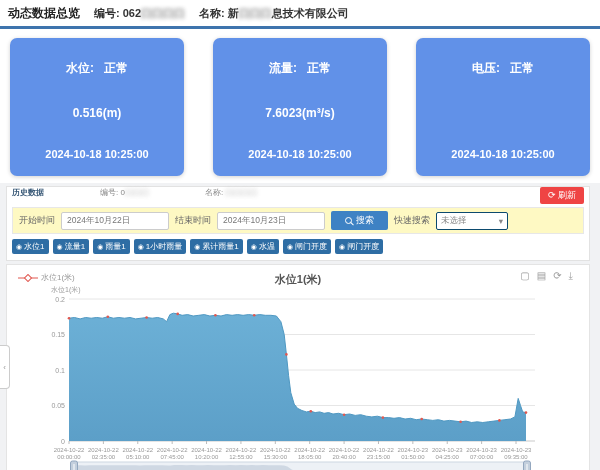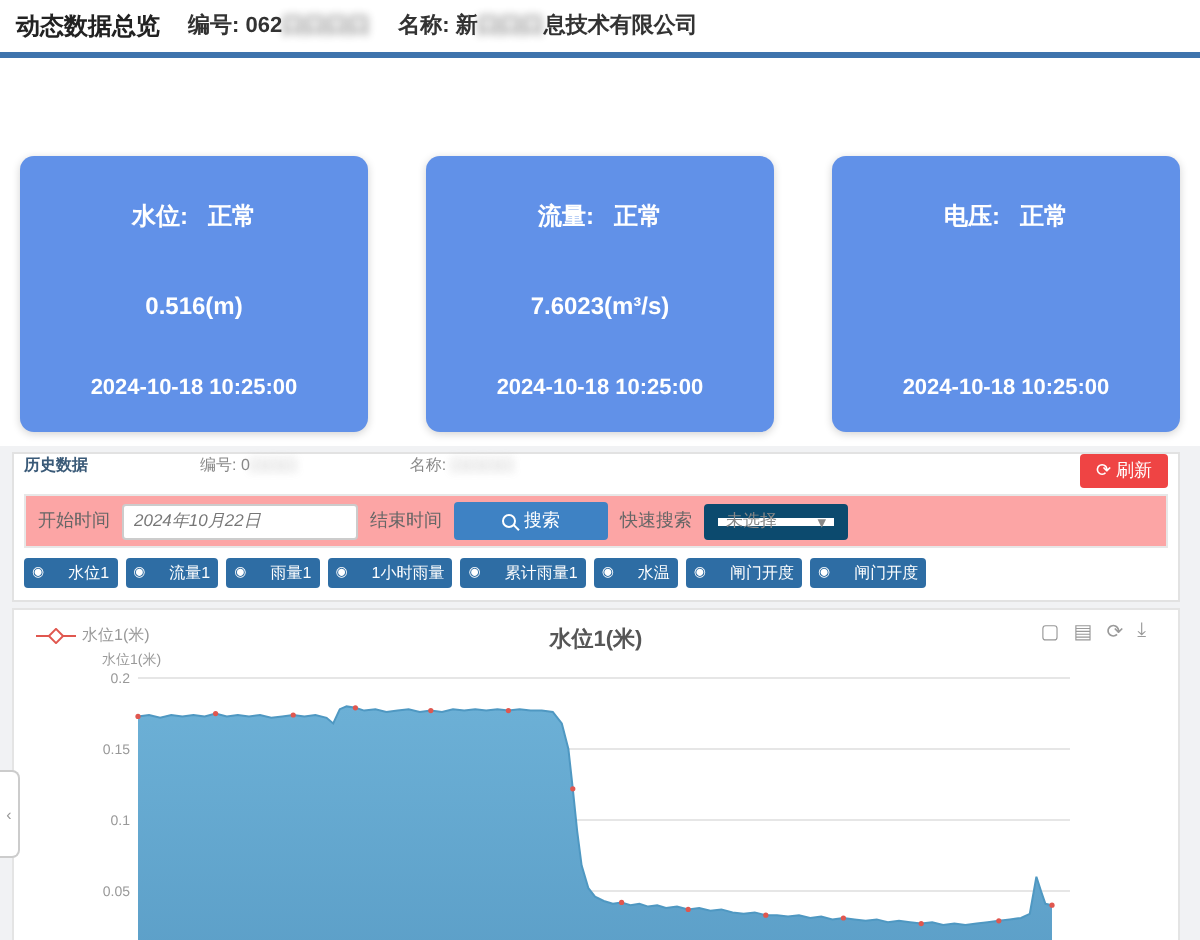--- a/index.html
+++ b/index.html
@@ -1,63 +1,63 @@
 <!DOCTYPE html>
 <html><head>
 <meta charset="utf-8">
 <style>
   * { box-sizing: border-box; margin: 0; padding: 0; }
   html,body { width:600px; height:470px; overflow:hidden; background:#fff;
     font-family:"Liberation Sans", sans-serif; }
   .blur { filter: blur(2px); opacity:.65; }
 
   
-  .top-header { display:flex; align-items:flex-start; gap:14px; padding:5px 10px 4px 8px; }
+  .top-header { display:flex; align-items:center; gap:14px; padding:5px 10px 4px 8px; }
   .top-title { font-size:12px; font-weight:bold; color:#222; }
   .top-meta  { font-size:11px; font-weight:bold; color:#333; }
   .divider { height:3px; background:#3e74ad; }
 
   
-  .cards { display:flex; gap:29px; padding:9px 10px 7px 10px; background:#fff;margin-top:40px; }
+  .cards { display:flex; gap:29px; padding:9px 10px 7px 10px; background:#fff; }
   .card { flex:1; height:138px; background:#6191e8; border-radius:7px;
     box-shadow:0 1px 4px rgba(0,0,0,.18); color:#fff; text-align:center;
     display:flex; flex-direction:column; justify-content:space-between;
     padding:22px 8px 16px 8px; }
   .card-title { font-size:12px; font-weight:bold; }
   .card-title .sp { display:inline-block; width:10px; }
   .card-value { font-size:12px; font-weight:bold; }
   .card-time  { font-size:11px; font-weight:bold; }
 
   
   .bottom { position:relative; background:#f1f2f4; height:291px; padding:3px 10px 0 6px; }
   .panel { background:#fff; border:1px solid #e2e2e2; }
   .panel-header { display:flex; align-items:flex-start; gap:12px; height:18px; padding:0 5px; }
   .panel-title { font-size:8px; font-weight:bold; color:#3a5a78; }
   .panel-meta { font-size:8px; color:#888;padding-left:44px; }
   .btn-refresh { margin-left:auto; background:#ef4444; color:#fff; border:none;
     font-size:9px; padding:2px 8px; border-radius:2px; cursor:pointer;
     font-family:inherit; }
-  .filter-row { margin:2px 5px; border:1px solid #e7e7e7; background:#fca5a5;
+  .filter-row { margin:2px 5px; border:1px solid #e7e7e7; background:#fef9c3;
     padding:3px 6px; display:flex; align-items:center; gap:6px; }
   .f-label { font-size:9px; color:#666; }
-  .f-input { width:118px; height:18px; border:1px solid #ccc; border-radius:2px;
-    font-size:8.5px; color:#777; padding:0 5px; background:#fff; font-family:inherit;font-style:italic; }
+  .f-input { width:108px; height:18px; border:1px solid #ccc; border-radius:2px;
+    font-size:8.5px; color:#777; padding:0 5px; background:#fff; font-family:inherit; }
   .btn-search { background:#3e82c4; color:#fff; border:none; font-size:9px;
-    height:19px; padding:0 24px; border-radius:2px; display:flex; align-items:center;
+    height:19px; padding:0 14px; border-radius:2px; display:flex; align-items:center;
     cursor:pointer; font-family:inherit; }
   .mag { width:7px; height:7px; border:1.4px solid #fff; border-radius:50%;
     position:relative; display:inline-block; margin-right:4px; }
   .mag::after { content:''; position:absolute; width:3.5px; height:1.4px;
     background:#fff; transform:rotate(45deg); right:-2.6px; bottom:-1px; }
-  .select { width:72px; height:18px; border:7px solid #0c4a6e; border-radius:2px;
+  .select { width:72px; height:18px; border:1px solid #0c4a6e; border-radius:2px;
     background:#fff; font-size:8.5px; color:#888; display:flex; align-items:center;
     padding:0 4px; justify-content:space-between; cursor:pointer; }
   .series-row { display:flex; gap:4px; padding:3px 5px 6px 5px; flex-wrap:nowrap; }
   .s-btn { background:#2e6da4; color:#fff; border:none; border-radius:2px;
-    font-size:8px; padding:2px 4px; display:flex; align-items:center; gap:12px;
+    font-size:8px; padding:2px 4px; display:flex; align-items:center; gap:2px;
     cursor:pointer; white-space:nowrap; font-family:inherit;text-align:right; }
   .s-btn .dot { font-size:7px; line-height:1; }
 
   
   .chart-card { position:relative; margin-top:3px; background:#fff;
     border:1px solid #e4e4e4; height:212px; }
   .chart-title { position:absolute; top:7px; left:0; right:0; text-align:center;
     font-size:11px; font-weight:bold; color:#565656; }
   .legend { position:absolute; top:7px; left:11px; display:flex; align-items:center;
     gap:3px; font-size:8px; color:#999; }
@@ -119,20 +119,21 @@
         <span>名称:</span>
         <span class="blur">口口口口</span>
       </span>
       <button class="btn-refresh"><span>⟳</span> <span>刷新</span></button>
     </div>
 
     <div class="filter-row">
       <span class="f-label">开始时间</span>
       <input class="f-input" readonly="" value="2024年10月22日" style="">
       <span class="f-label">结束时间</span>
+      <input class="f-input" readonly="" value="2024年10月23日" style="">
       <button class="btn-search">
           <span class="mag"></span>
           <span>搜索</span>
         </button>
       <span class="f-label">快速搜索</span>
       <div class="select">
         <span>未选择</span>
         <span>▾</span>
       </div>
     </div>

